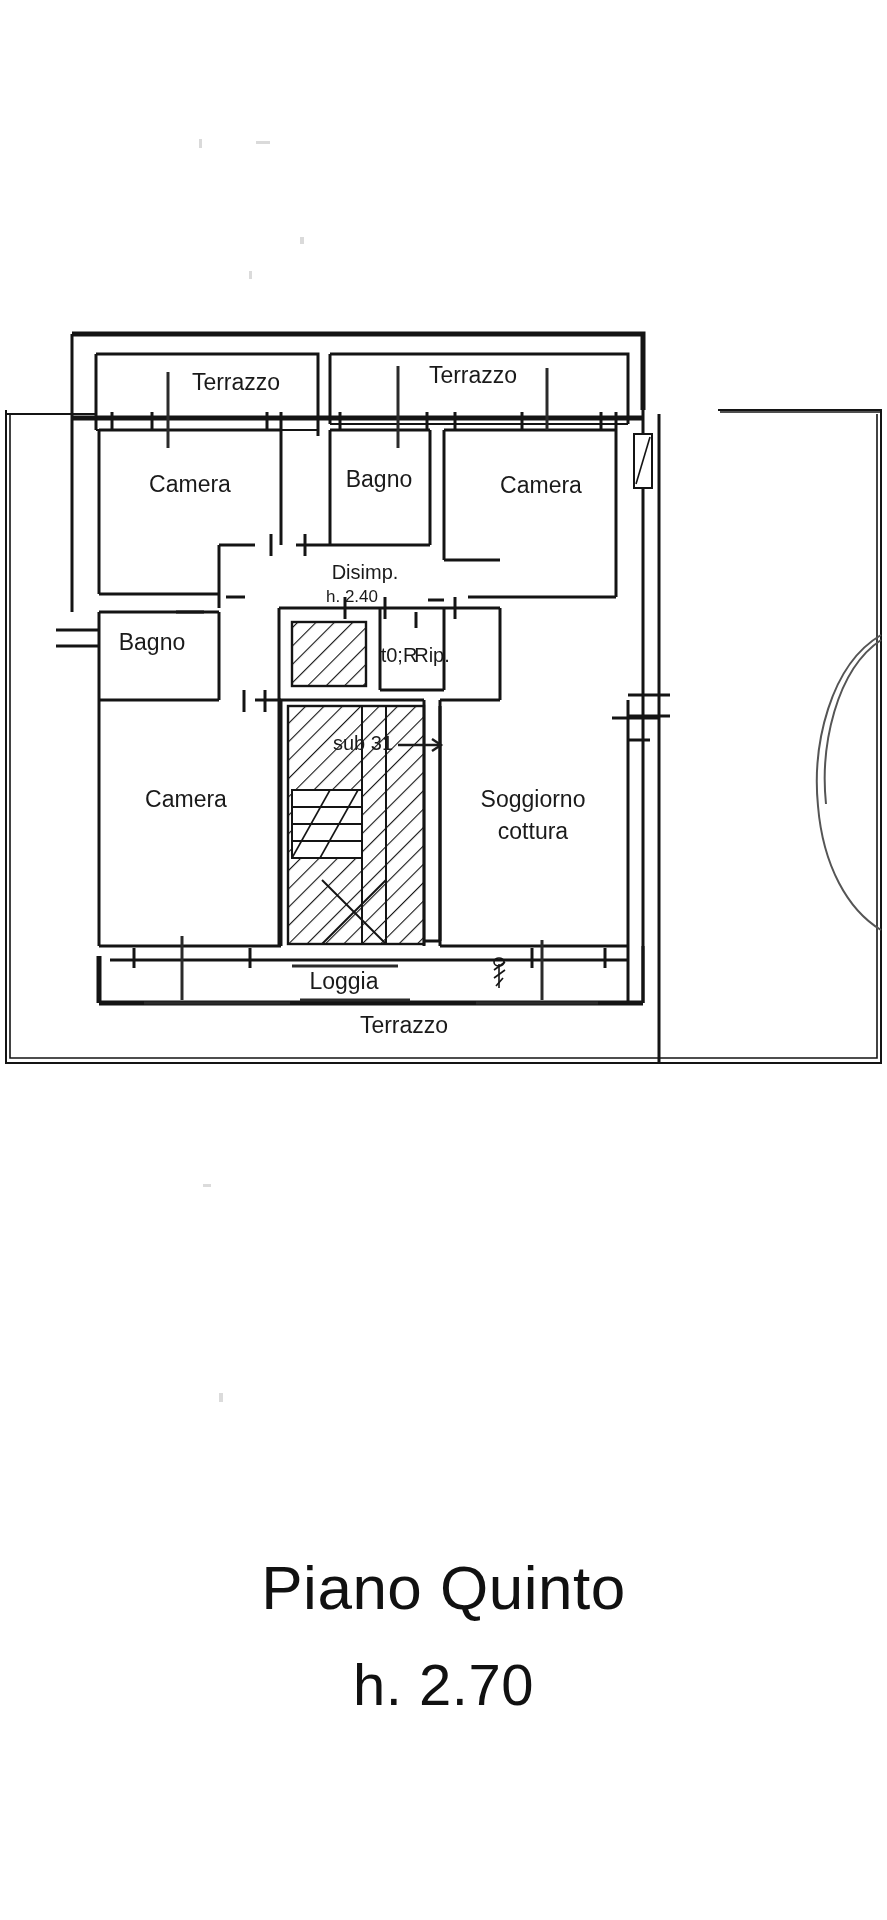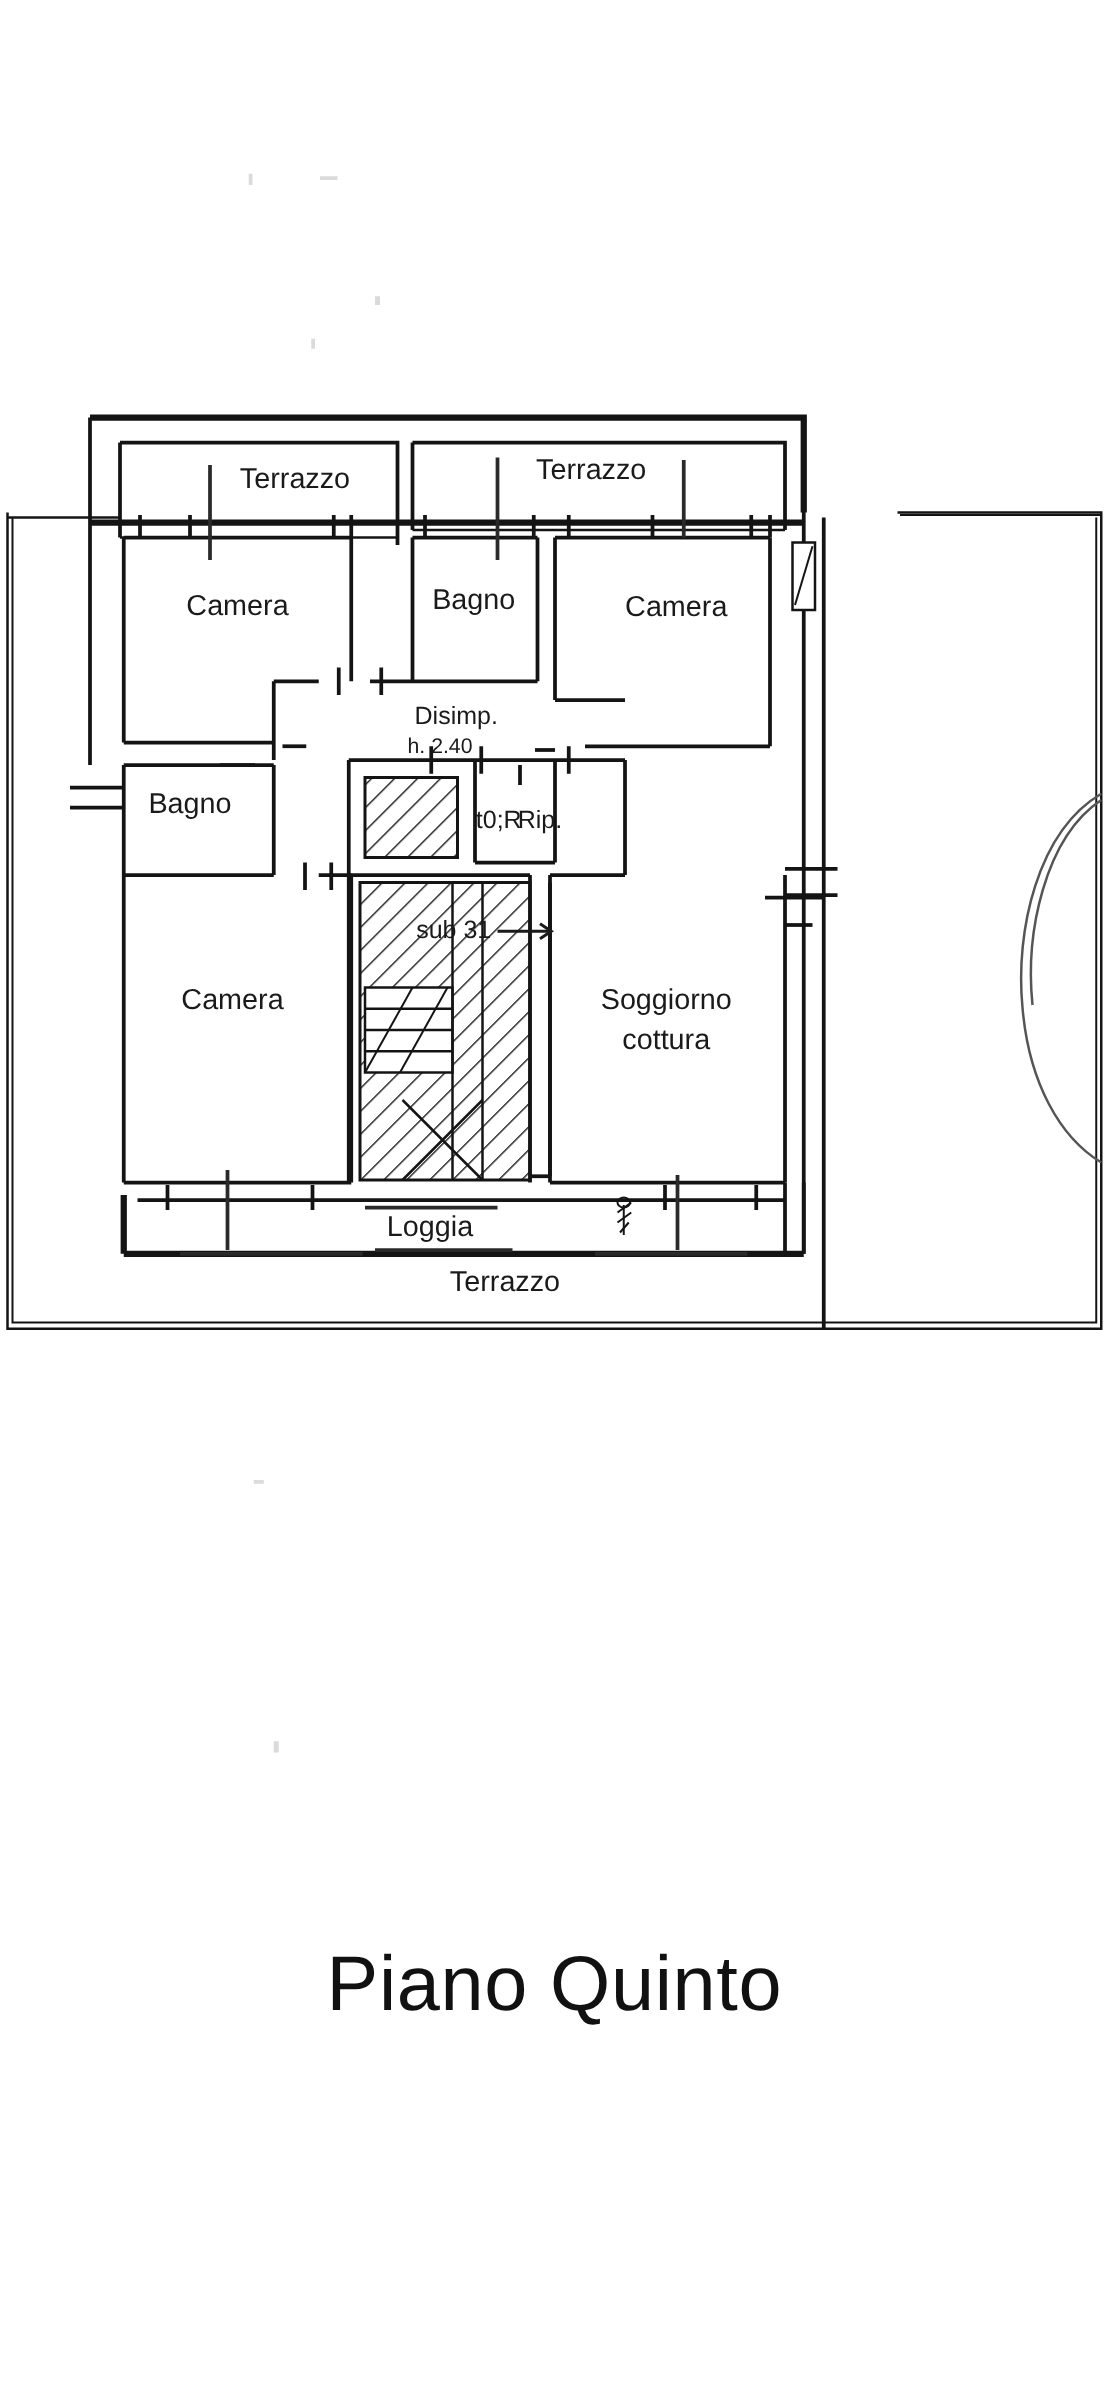--- a/index.html
+++ b/index.html
@@ -289,14 +289,15 @@
       <text class="rm-label sz-small" x="365" y="574">Disimp.</text>
       <text class="rm-label sz-tiny" x="352" y="598">h. 2.40</text>
       <text class="rm-label sz-small" x="399" y="657">t0;R</text>
       <text class="rm-label sz-small" x="432" y="657">Rip.</text>
       <text class="rm-label sz-small" x="363" y="745">sub 31</text>
     </g>
 
   </svg>
 
   <div class="title-block" id="title-main">Piano Quinto</div>
+  <div class="title-block" id="title-sub">h. 2.70</div>
 
 </div>
 
 </body></html>

